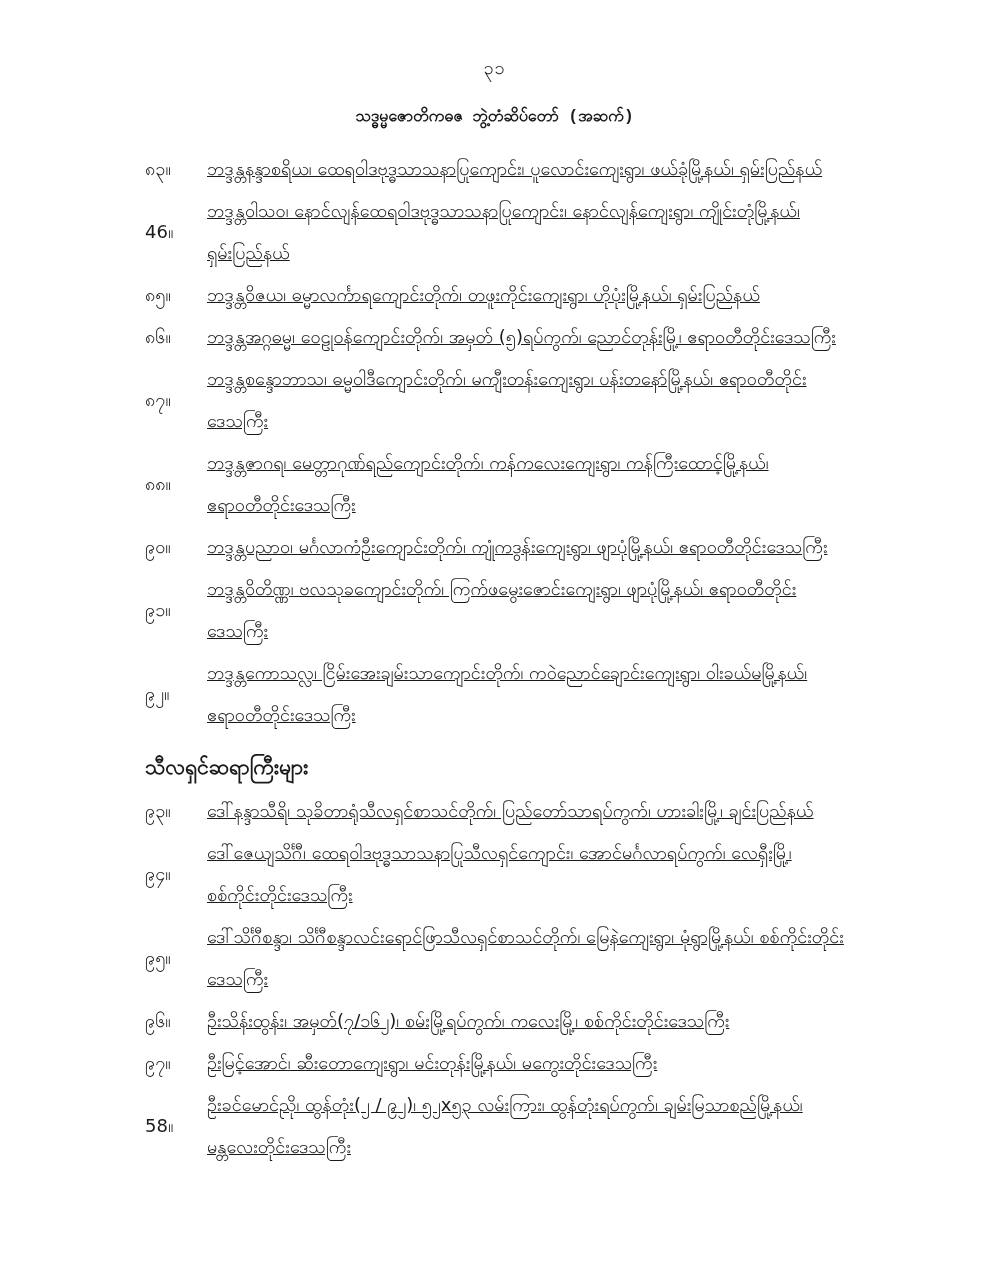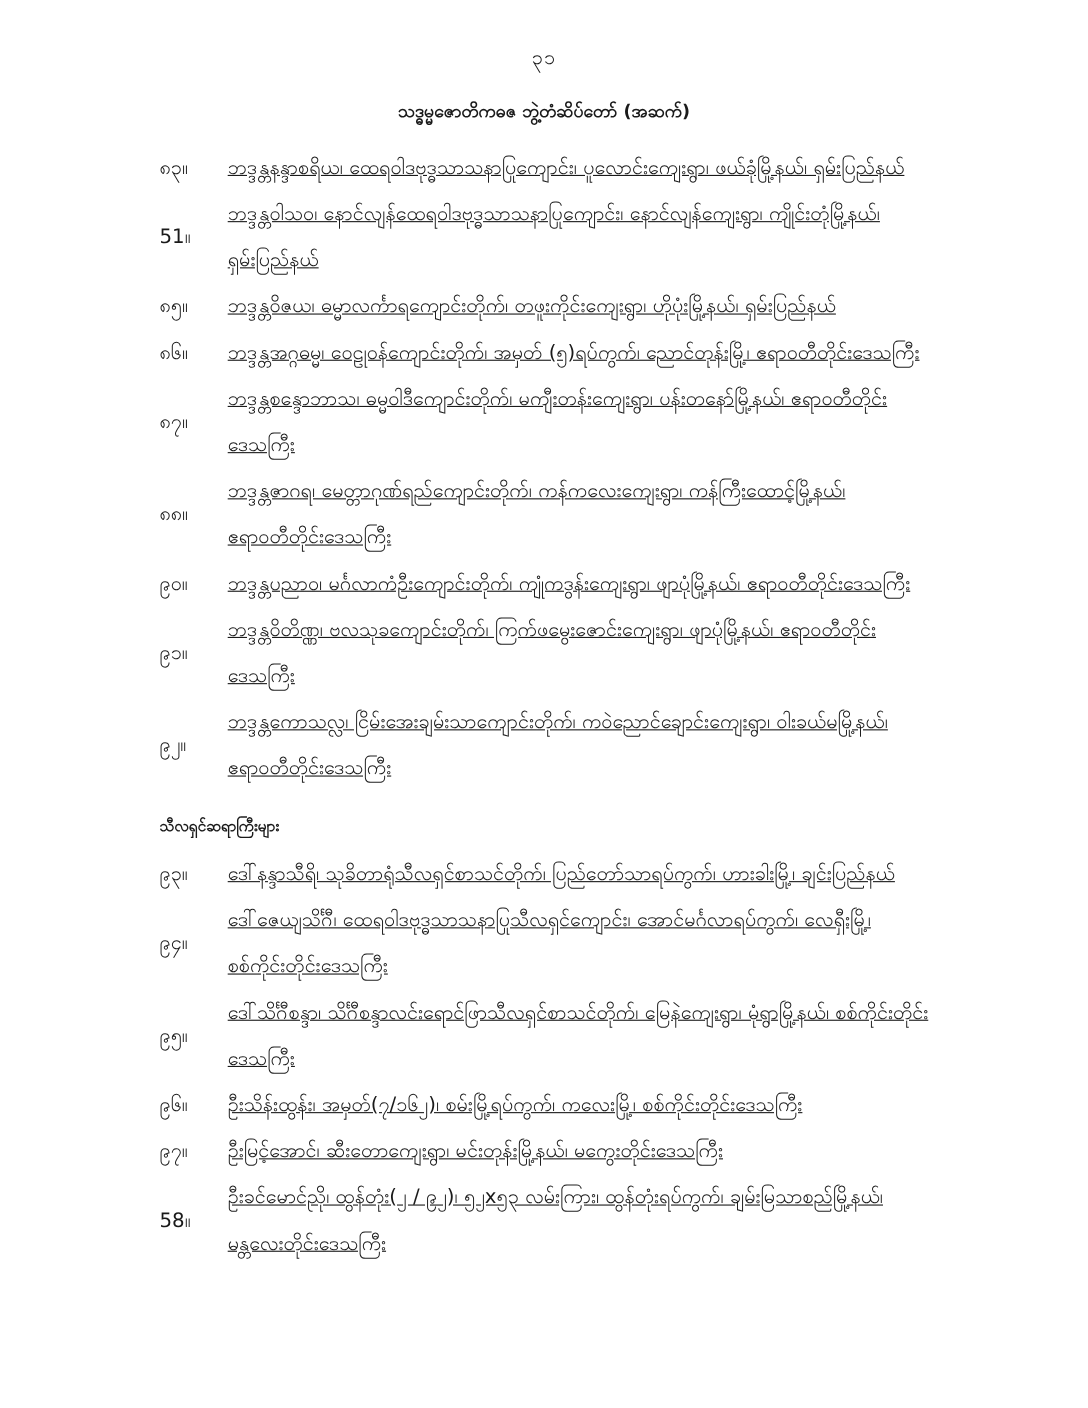--- a/index.html
+++ b/index.html
@@ -7,21 +7,21 @@
     position: relative;
     width: 989px;
     height: 1280px;
     margin: 0 auto;
     background: #ffffff;
     color: #1a1a1a;
     font-family: "DejaVu Sans", "Liberation Sans", sans-serif;
     box-sizing: border-box;
     overflow: hidden;
   }
-  .header { padding-top: 38px; text-align: center; }
+  .header { padding-top: 54px; text-align: center; font-family: Liberation Mono, monospace; }
   .page-number {
     font-size: 18px;
     line-height: 30px;
     letter-spacing: 1px;
   }
   .doc-title {
     margin-top: 14px;
     font-size: 16px;
     font-weight: bold;
     line-height: 38px;
@@ -37,21 +37,21 @@
     line-height: 42px;
   }
   .txt {
     flex: 1;
     font-size: 18px;
     line-height: 42px;
     white-space: pre-wrap;
     text-decoration: underline;
   }
   .section-heading {
-    font-size: 14px;
+    font-size: 21px;
     font-weight: bold;
     line-height: 42px;
     margin: 10px 0 2px 0;
   }
 </style>
 </head>
 <body>
 
 <div class="page">
 
@@ -60,21 +60,21 @@
     <div class="doc-title">သဒ္ဓမ္မဇောတိကဓဇ ဘွဲ့တံဆိပ်တော် (အဆက်)</div>
   </div>
 
   <div class="content">
 
     <div class="row">
       <span class="no">၈၃။</span>
       <span class="txt">ဘဒ္ဒန္တနန္ဒာစရိယ၊ ထေရဝါဒဗုဒ္ဓသာသနာပြုကျောင်း၊ ပူလောင်းကျေးရွာ၊ ဖယ်ခုံမြို့နယ်၊ ရှမ်းပြည်နယ်</span>
     </div>
     <div class="row">
-      <span class="no">51။</span>
+      <span class="no">46။</span>
       <span class="txt">ဘဒ္ဒန္တဝါသဝ၊ နောင်လျန်ထေရဝါဒဗုဒ္ဓသာသနာပြုကျောင်း၊ နောင်လျန်ကျေးရွာ၊ ကျိုင်းတုံမြို့နယ်၊
 ရှမ်းပြည်နယ်</span>
     </div>
     <div class="row">
       <span class="no">၈၅။</span>
       <span class="txt">ဘဒ္ဒန္တဝိဇယ၊ ဓမ္မာလင်္ကာရကျောင်းတိုက်၊ တဖူးကိုင်းကျေးရွာ၊ ဟိုပုံးမြို့နယ်၊ ရှမ်းပြည်နယ်</span>
     </div>
     <div class="row">
       <span class="no">၈၆။</span>
       <span class="txt">ဘဒ္ဒန္တအဂ္ဂဓမ္မ၊ ဝေဠုဝန်ကျောင်းတိုက်၊ အမှတ် (၅)ရပ်ကွက်၊ ညောင်တုန်းမြို့၊ ဧရာဝတီတိုင်းဒေသကြီး</span>

